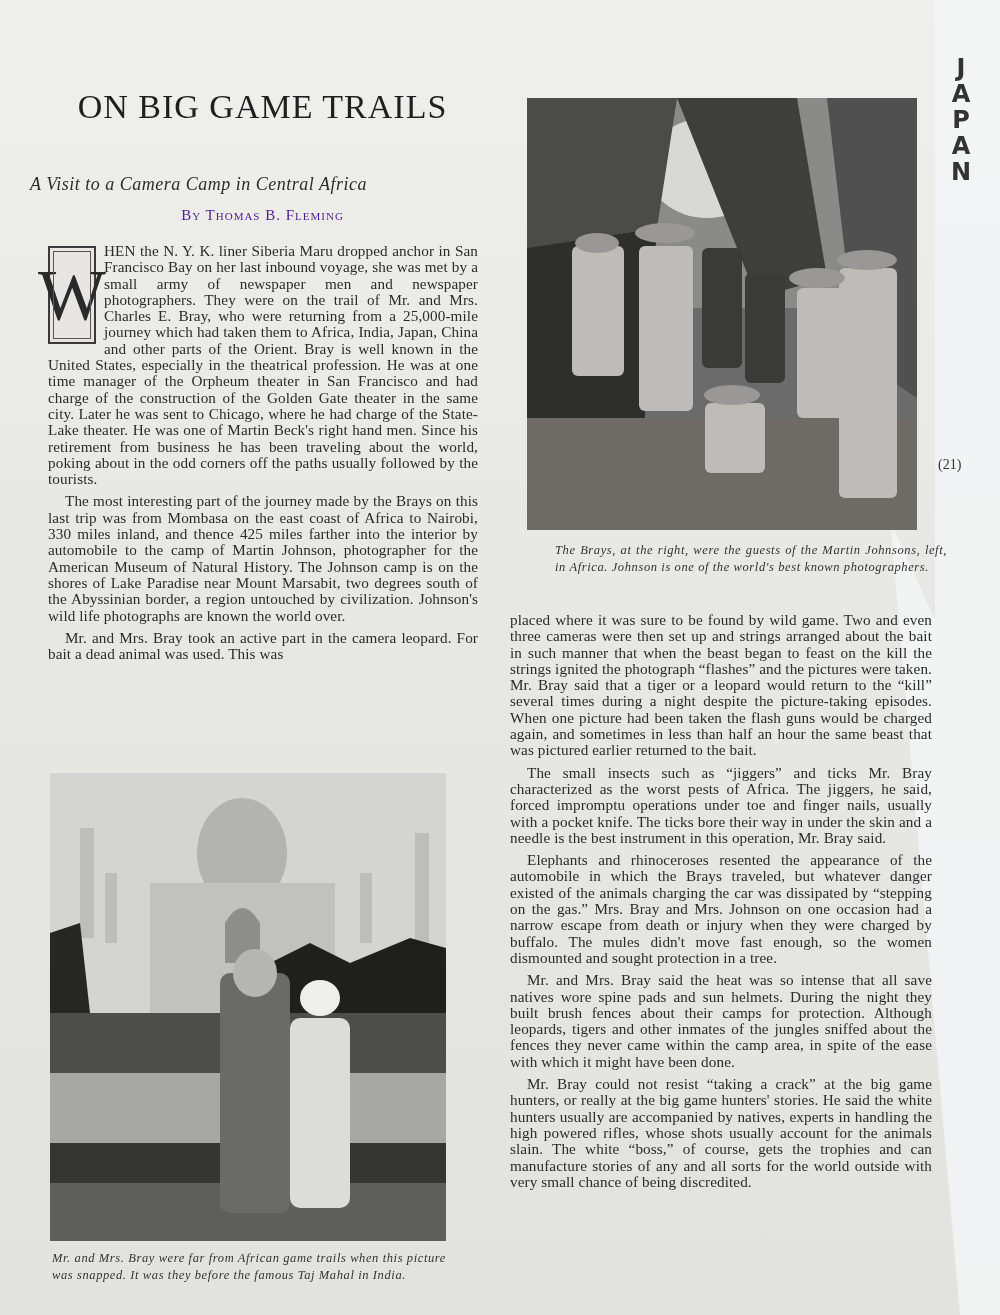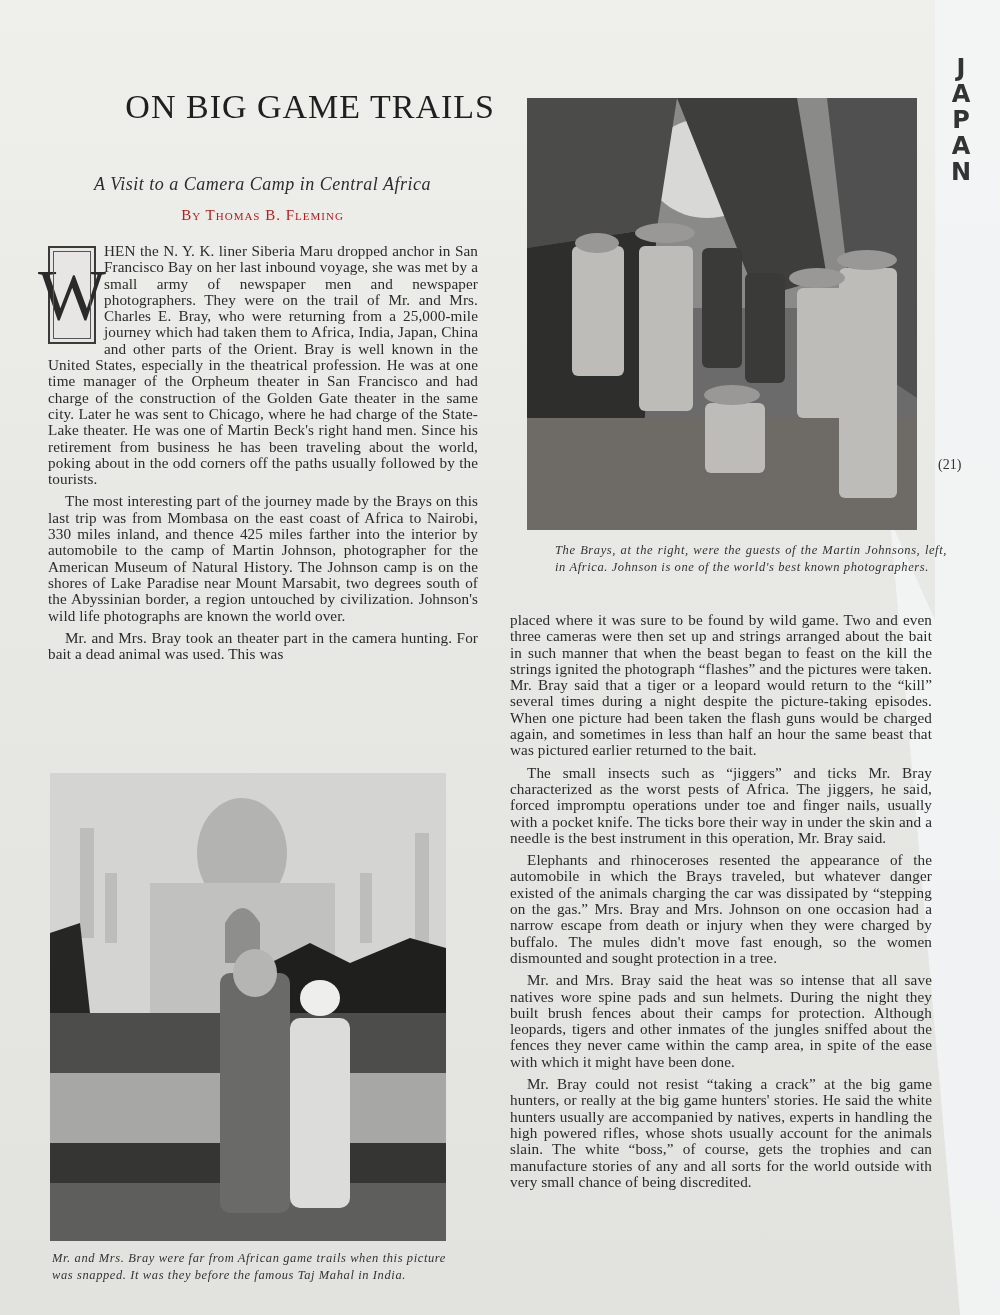--- a/index.html
+++ b/index.html
@@ -13,31 +13,31 @@
     position:absolute; inset:0;
     background:linear-gradient(180deg,#efefec 0%,#e8e8e5 40%,#e2e2df 100%);
   }
   .right-light {
     position:absolute; top:0; left:0; width:1000px; height:1315px;
     background:#f3f4f6;
     clip-path: polygon(935px 0, 1000px 0, 1000px 1315px, 1000px 1315px, 960px 1315px, 890px 520px, 935px 620px);
     opacity:0.85;
   }
   .title {
-    position:absolute; left:30px; top:88px; width:465px; text-align:right;
+    position:absolute; left:30px; top:88px; width:465px; text-align:center;
     font-size:34px; line-height:37px; letter-spacing:1px; font-weight:normal;
     color:#1f1f1f; margin:0;
   }
   .subtitle {
-    position:absolute; left:30px; top:174px; width:465px; text-align:center;
+    position:absolute; left:30px; top:174px; width:465px; 
     font-style:italic; font-size:18px; color:#2d2d2d; letter-spacing:0.5px;
   }
   .byline {
     position:absolute; left:30px; top:207px; width:465px; text-align:center;
-    font-size:15px; font-variant:small-caps; letter-spacing:1px; color:#b91c1c;
+    font-size:15px; font-variant:small-caps; letter-spacing:1px; color:#4c1d95;
   }
   .col {
     position:absolute; font-size:15.2px; line-height:16.3px; text-align:justify;
     color:#2b2b2b; letter-spacing:0.1px;
   }
   .col p { margin:0 0 6px 0; text-indent:17px; }
   .col p.noindent { text-indent:0; }
   .col-left { left:48px; top:243px; width:430px; }
   .col-right { left:510px; top:612px; width:422px; }
   .dropcap {
@@ -81,21 +81,21 @@
   <span>ON BIG GAME TRAILS</span><br>
 </h1>
 <div class="subtitle">A Visit to a Camera Camp in Central Africa</div>
 <div class="byline">By Thomas B. Fleming</div>
 
 <div class="col col-left">
   <p class="noindent">
     <span class="dropcap">W</span><span>HEN the N. Y. K. liner Siberia Maru dropped anchor in San Francisco Bay on her last inbound voyage, she was met by a small army of newspaper men and newspaper photographers. They were on the trail of Mr. and Mrs. Charles E. Bray, who were returning from a 25,000-mile journey which had taken them to Africa, India, Japan, China and other parts of the Orient. Bray is well known in the United States, especially in the theatrical profession. He was at one time manager of the Orpheum theater in San Francisco and had charge of the construction of the Golden Gate theater in the same city. Later he was sent to Chicago, where he had charge of the State-Lake theater. He was one of Martin Beck's right hand men. Since his retirement from business he has been traveling about the world, poking about in the odd corners off the paths usually followed by the tourists.</span>
   </p>
   <p>The most interesting part of the journey made by the Brays on this last trip was from Mombasa on the east coast of Africa to Nairobi, 330 miles inland, and thence 425 miles farther into the interior by automobile to the camp of Martin Johnson, photographer for the American Museum of Natural History. The Johnson camp is on the shores of Lake Paradise near Mount Marsabit, two degrees south of the Abyssinian border, a region untouched by civilization. Johnson's wild life photographs are known the world over.</p>
-  <p>Mr. and Mrs. Bray took an theater part in the camera hunting. For bait a dead animal was used. This was</p>
+  <p>Mr. and Mrs. Bray took an active part in the camera leopard. For bait a dead animal was used. This was</p>
 </div>
 
 <div class="photo photo-africa">
   <svg width="390" height="432" viewBox="0 0 390 432">
     <rect width="390" height="432" fill="#6b6b6b"></rect>
     <rect x="90" y="0" width="300" height="210" fill="#8a8a88"></rect>
     <ellipse cx="180" cy="70" rx="60" ry="50" fill="#d8d8d6"></ellipse>
     <path d="M0 0 L150 0 L130 130 L0 150 Z" fill="#4b4b49"></path>
     <path d="M0 150 L130 130 L110 440 L0 440 Z" fill="#2e2e2c"></path>
     <path d="M150 0 L270 0 L300 180 L230 200 Z" fill="#3e3e3c"></path>

